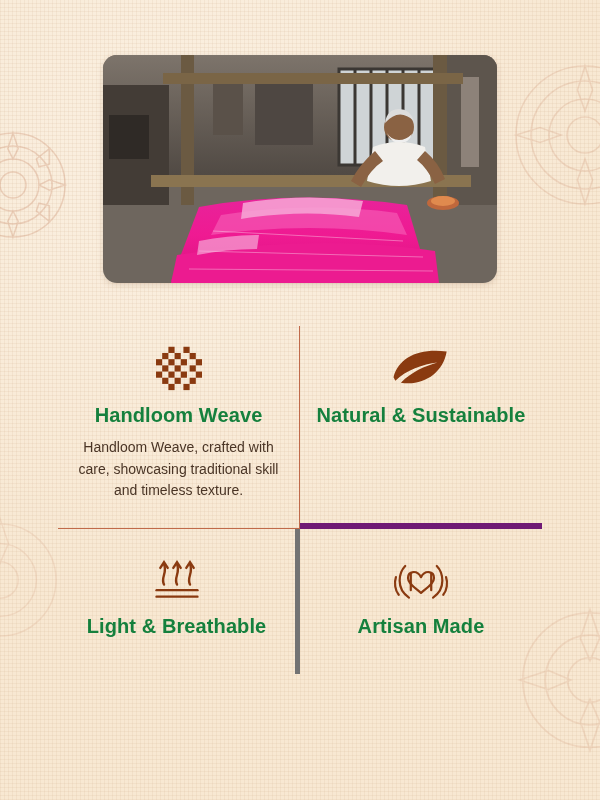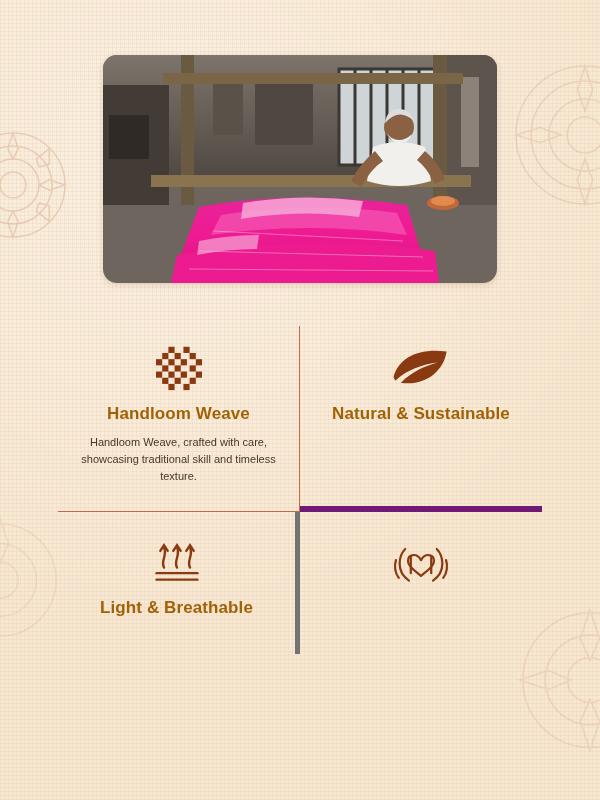--- a/index.html
+++ b/index.html
@@ -75,28 +75,28 @@
   .cell.c3 { padding-top: 22px; }
 
   .icon-wrap {
     height: 56px;
     display: flex;
     align-items: center;
     justify-content: center;
     margin-bottom: 8px;
   }
   .feat-title {
-    font-size: 17px;
+    font-size: 20px;
     font-weight: bold;
-    color: #a16207;
+    color: #15803d;
     letter-spacing: .1px;
     margin: 0 0 10px 0;
   }
   .feat-desc {
-    font-size: 11px;
+    font-size: 14px;
     line-height: 1.55;
     color: #4a3526;
     margin: 0 auto;
     max-width: 218px;
   }
 </style>
 </head>
 <body>
 
 <div class="page">
@@ -340,16 +340,17 @@
             <path d="M31 26 C27 18 17 19 17 27 C17 34 27 39 31 43 C35 39 45 34 45 27 C45 19 35 18 31 26 Z"></path>
             <path d="M14 14 C10 18 8 24 8 30 C8 38 12 44 18 48"></path>
             <path d="M48 14 C52 18 54 24 54 30 C54 38 50 44 44 48"></path>
             <path d="M20 22 L20 40"></path>
             <path d="M42 22 L42 40"></path>
             <path d="M4 26 C2 32 3 40 7 45"></path>
             <path d="M58 26 C60 32 59 40 55 45"></path>
           </g>
         </svg>
       </div>
+      <div class="feat-title">Artisan Made</div>
     </div>
 
   </div>
 </div>
 
 </body></html>

